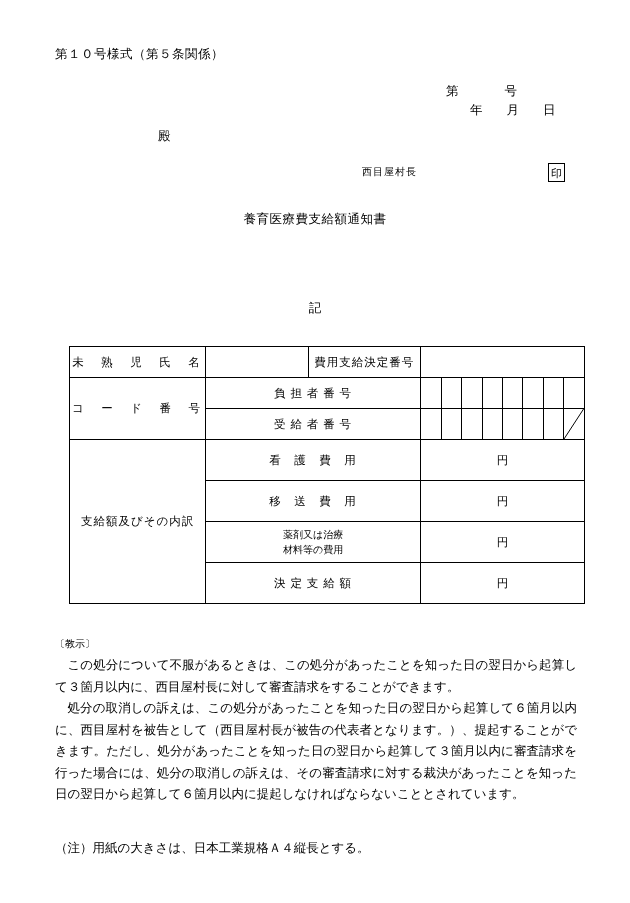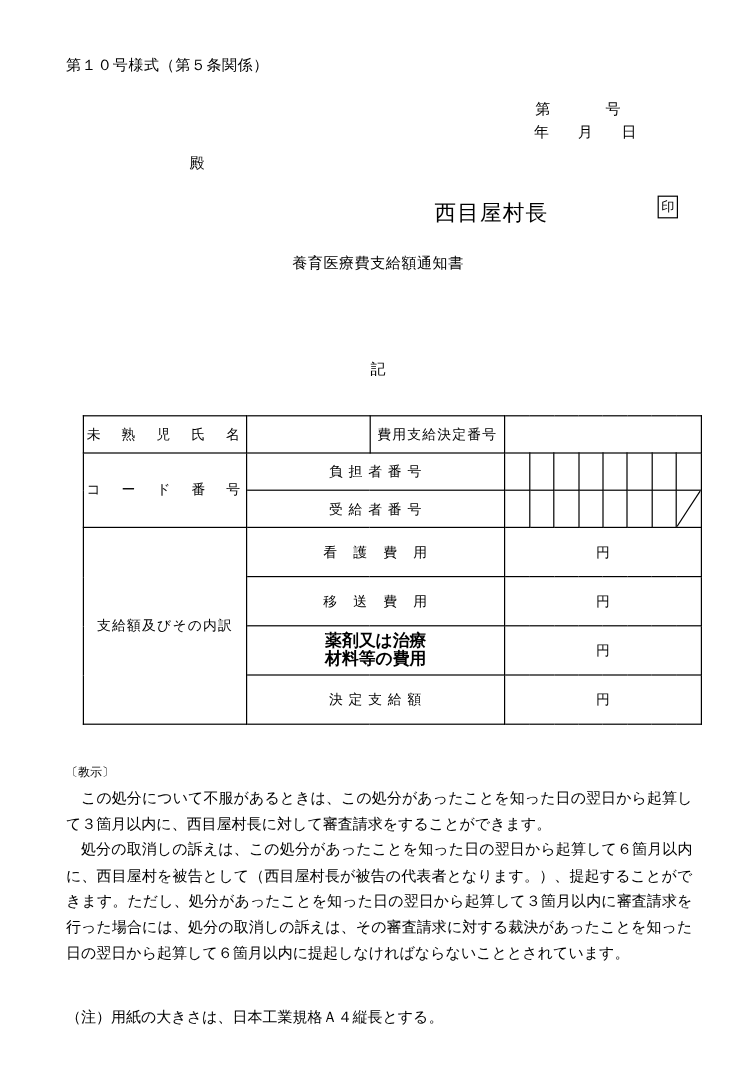--- a/index.html
+++ b/index.html
@@ -32,41 +32,41 @@
     letter-spacing: 0.5px;
   }
 
   .num-line {
     left: 446px;
     top: 83px;
     font-size: 12.5px;
     width: 110px;
   }
   .date-line {
-    left: 445px;
+    left: 470px;
     top: 102px;
     font-size: 12.5px;
     width: 110px;
   }
   .num-line span, .date-line span {
     display: inline-block;
   }
   .sp-a { width: 46px; }
   .sp-b { width: 24px; }
 
   .dono {
     left: 158px;
     top: 128px;
     font-size: 12.5px;
   }
 
   .mayor {
     left: 362px;
     top: 165px;
-    font-size: 18px;
+    font-size: 10px;
     letter-spacing: 1px;
   }
   .seal {
     left: 548px;
     top: 163px;
     width: 17px;
     height: 19px;
     border: 1px solid #000;
     font-size: 11px;
     line-height: 18px;
@@ -120,22 +120,21 @@
   }
   td.lbl2 {
     letter-spacing: 1px;
   }
   .yen {
     text-align: right;
     padding-right: 30px;
   }
   .two-line {
     line-height: 15px;
-    font-size: 14px;
-    font-weight: bold;
+    font-size: 10px;
   }
   .slash-cell {
     position: relative;
   }
   .slash-cell svg {
     position: absolute;
     left: 0; top: 0;
     width: 100%; height: 100%;
   }
 

